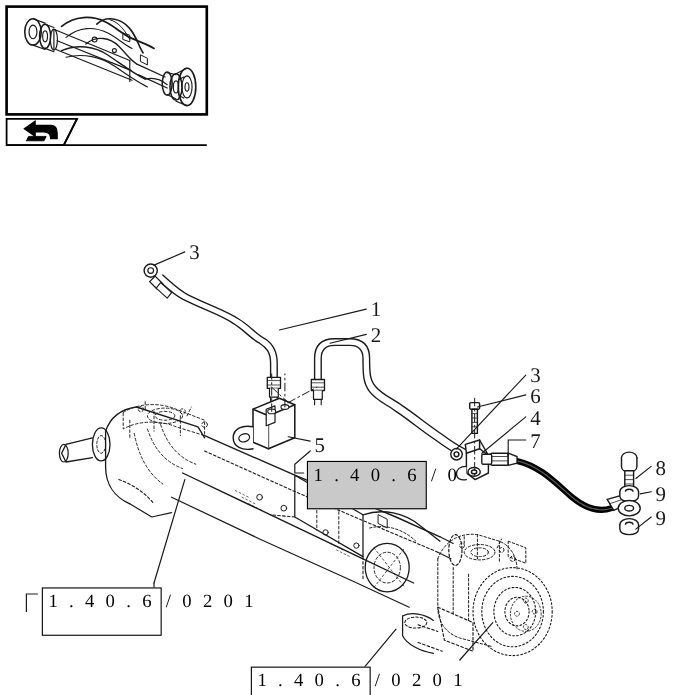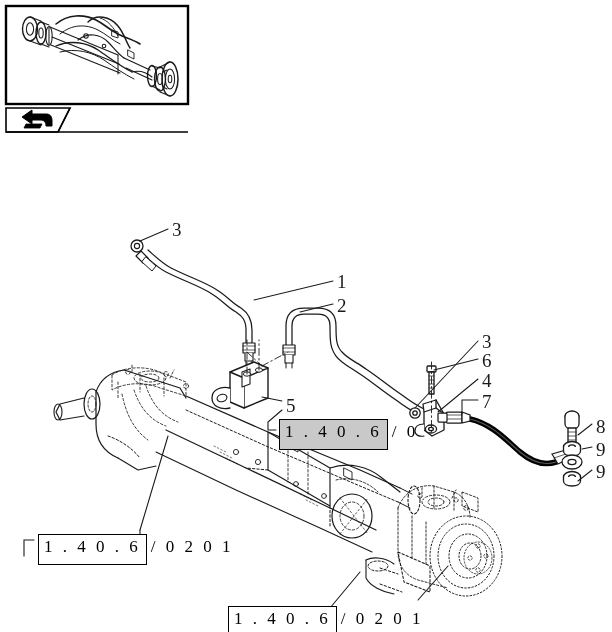--- a/index.html
+++ b/index.html
@@ -4,21 +4,21 @@
 <style>
   html,body{margin:0;padding:0;background:#ffffff;}
   body{width:612px;height:632px;position:relative;overflow:hidden;
        font-family:"Liberation Serif",serif;color:#000;}
   .layer{position:absolute;inset:0;}
   svg{display:block;}
   .callout{position:absolute;font-family:"Liberation Serif",serif;
            font-size:19px;line-height:1;color:#1a1a1a;}
   .ref-label{position:absolute;font-family:"Liberation Serif",serif;
              font-size:17px;letter-spacing:3px;white-space:nowrap;color:#000;}
-  .ref-box{border:1.6px solid #000;padding:2px 5px 7px 5px;display:inline-block;
+  .ref-box{border:1.6px solid #000;padding:2px 5px 20px 5px;display:inline-block;
            background:#ffffff;font-family:Liberation Serif, serif;}
   .ref-box.shaded{background:#c9c9c9;border:1.4px solid #000;}
   .ref-tail{display:inline-block;padding-left:4px;}
 </style>
 </head>
 <body>
 
 <div class="layer">
 <svg width="612" height="632" viewBox="0 0 612 632">
 

